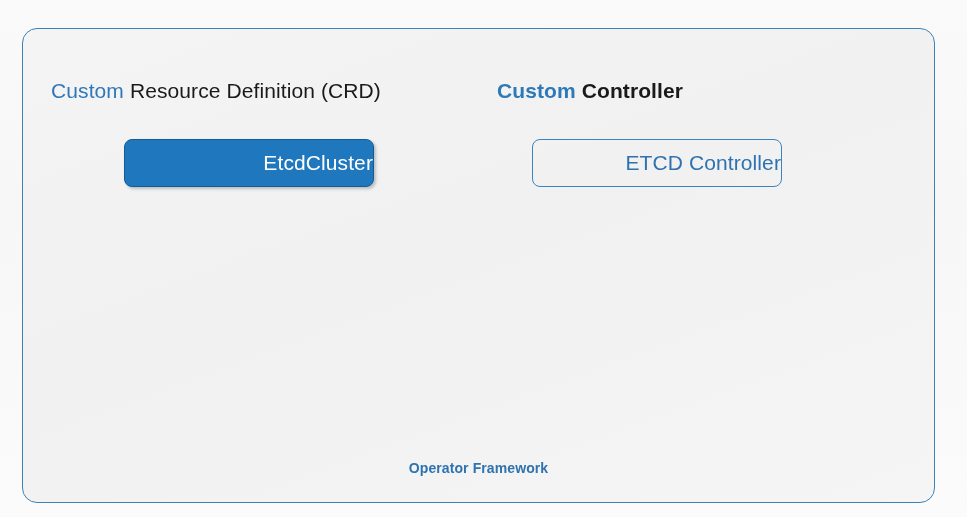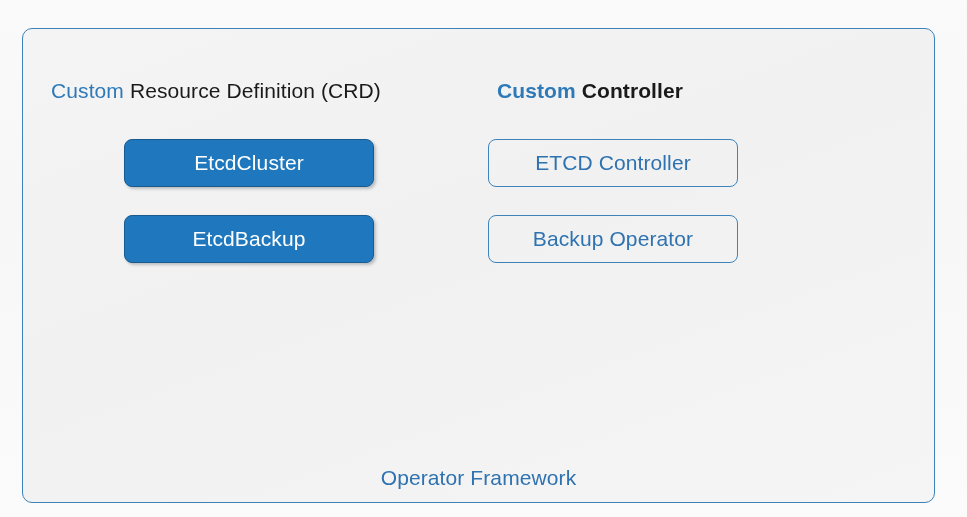--- a/index.html
+++ b/index.html
@@ -23,21 +23,21 @@
 
   
   #framework-panel {
     position: absolute;
     left: 22px;
     top: 28px;
     width: 913px;
     height: 475px;
     box-sizing: border-box;
     border: 1.6px solid #3b82b8;
-    border-radius: 10px;
+    border-radius: 15px;
     background: linear-gradient(160deg, #f4f4f4 0%, #f1f1f1 45%, #f5f5f5 100%);
   }
 
   
   .column-heading {
     position: absolute;
     font-size: 21px;
     line-height: 26px;
     white-space: nowrap;
     color: #1a1a1a;
@@ -60,49 +60,51 @@
   #column-crd        { left: 101px; }
   #column-controller { left: 465px; }
 
   .node-box {
     width: 250px;
     height: 48px;
     box-sizing: border-box;
     border-radius: 8px;
     display: flex;
     align-items: center;
-    justify-content: center;
+    justify-content: flex-end;
     font-size: 21px;
     letter-spacing: 0.1px;
     white-space: nowrap;
   }
 
   .node-box.filled {
     background: #1f78bd;
     border: 1.5px solid #1a5b8f;
     color: #ffffff;
     box-shadow: 2px 2px 3px rgba(60, 70, 80, 0.30);
   }
 
   .node-box.outlined {
     background: transparent;
     border: 1.4px solid #3d84bd;
     color: #2e72b0;
+    margin-left: 44px;
   }
 
   
   #framework-caption {
     position: absolute;
     left: 0;
     right: 0;
-    bottom: 12px;
+    bottom: 26px;
     text-align: center;
-    font-size: 21px;
+    font-size: 14px;
     color: #2e72b0;
     letter-spacing: 0.1px;
+    font-weight: bold;
   }
 </style>
 </head>
 <body>
 
 <div id="stage">
 
   <div id="framework-panel">
 
     <div class="column-heading" id="heading-crd">
@@ -110,30 +112,24 @@
     </div>
 
     <div class="column-heading" id="heading-ctrl">
       <span class="accent-word">Custom</span><span> Controller</span>
     </div>
 
     <div class="box-column" id="column-crd">
       <div class="node-box filled">
         <span>EtcdCluster</span>
       </div>
-      <div class="node-box filled">
-        <span>EtcdBackup</span>
-      </div>
     </div>
 
     <div class="box-column" id="column-controller">
       <div class="node-box outlined">
         <span>ETCD Controller</span>
-      </div>
-      <div class="node-box outlined">
-        <span>Backup Operator</span>
       </div>
     </div>
 
     <div id="framework-caption">Operator Framework</div>
 
   </div>
 </div>
 
 </body></html>

